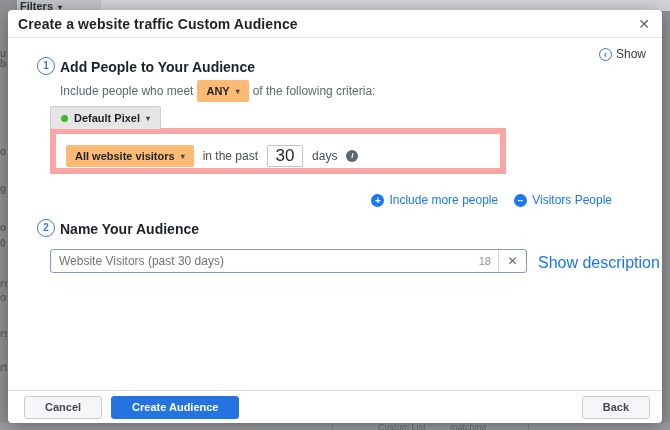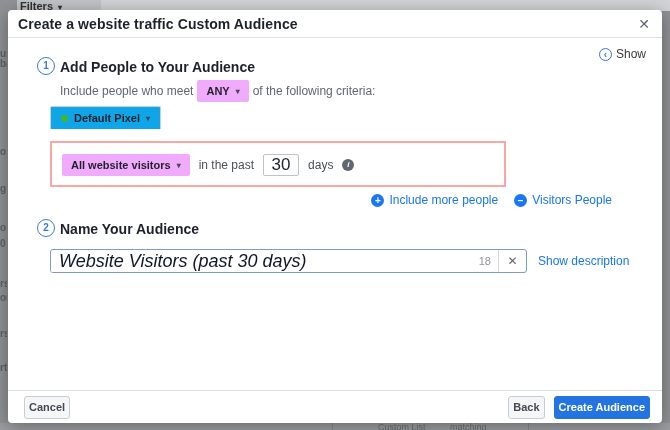--- a/index.html
+++ b/index.html
@@ -76,39 +76,39 @@
   .heading-1 { top:49px; }
   .heading-2 { top:211px; }
 
   .criteria-row {
     position:absolute; left:52px; top:70px; height:22px;
     display:flex; align-items:center; gap:4px;
     font-size:12px; color:#606770;
   }
   .chip-btn {
     display:inline-flex; align-items:center; gap:6px;
-    background:#f0abfc; border:0; border-radius:2px;
+    background:#fdba74; border:0; border-radius:2px;
     padding:5px 9px; font-size:11px; font-weight:bold; color:#1d2129;
     cursor:pointer; font-family:inherit;
   }
   .chip-btn .caret { font-size:8px; color:#44494f; }
 
   .pixel-tab {
     position:absolute; left:42px; top:96px; height:23px; z-index:2;
     display:inline-flex; align-items:center; gap:6px;
-    background:#0ea5e9; border:1px solid #ccd0d5; border-bottom:none;
+    background:#e5e5e5; border:1px solid #ccd0d5; border-bottom:none;
     border-radius:2px 2px 0 0; padding:0 10px;
     font-size:11px; font-weight:bold; cursor:pointer;
   }
   .pixel-dot { width:7px; height:7px; border-radius:50%; background:var(--green-dot,#42b72a); }
   .pixel-tab .caret { font-size:8px; color:#44494f; }
 
   .criteria-box {
     position:absolute; left:42px; top:118px; width:456px; height:46px;
-    border:2px solid #fca5a5; background:#fff;margin-top:13px;
+    border:6px solid #fca5a5; background:#fff;
   }
   .criteria-box-row {
     position:absolute; left:10px; top:10px; height:24px;
     display:flex; align-items:center; gap:9px; font-size:12px; color:#4b4f56;
   }
   .days-input {
     width:36px; height:22px; border:1px solid #bdc3cc; border-radius:2px;
     text-align:center; font-size:17px; font-family:inherit; color:#1d2129;
   }
   .info-icon {
@@ -132,40 +132,40 @@
     font-size:10px; font-weight:bold; text-align:center; line-height:13px;
   }
 
   .name-field {
     position:absolute; left:42px; top:239px; width:477px; height:24px;
     border:1px solid #7f9cc9; border-radius:3px; background:#fff;
     display:flex; align-items:center; overflow:hidden;
   }
   .name-input {
     flex:1; border:0; outline:none; padding:0 8px;
-    font-size:18px; font-family:inherit; color:#0f172a; min-width:0;font-style:italic;
+    font-size:12px; font-family:inherit; color:#737373; min-width:0;
   }
   .char-count { font-size:11px; color:#90949c; padding:0 7px; }
   .field-divider { width:1px; align-self:stretch; background:#d3d8de; }
   .clear-btn {
     width:27px; border:0; background:none; font-size:12px; color:#606770;
     cursor:pointer; line-height:22px;
   }
   .show-desc {
     position:absolute; left:530px; top:244px;
-    font-size:12px; color:var(--link-blue,#1877f2); cursor:pointer; white-space:nowrap;
+    font-size:16px; color:var(--link-blue,#1877f2); cursor:pointer; white-space:nowrap;
   }
 
   .modal-footer {
     position:absolute; left:0; right:0; bottom:0; height:33px;
     border-top:1px solid #dcdee3;
     display:flex; align-items:center; padding:0 12px 0 16px;
   }
   .btn {
-    height:23px; padding:0 4px; border-radius:3px;
+    height:23px; padding:0 20px; border-radius:3px;
     font-size:11px; font-weight:bold; font-family:inherit; cursor:pointer;
   }
   .btn-secondary { background:#f5f6f7; border:1px solid #c9ccd1; color:#444950; }
   .btn-back { margin-left:auto; }
   .btn-primary {
     background:var(--accent-blue,#2374e1); border:1px solid var(--accent-blue,#2374e1);
     color:#fff; margin-left:9px;
   }
 </style>
 </head>
@@ -255,17 +255,17 @@
   <div class="name-field">
     <input class="name-input" value="Website Visitors (past 30 days)" style="">
     <span class="char-count">18</span>
     <span class="field-divider"></span>
     <button class="clear-btn"><span>✕</span></button>
   </div>
   <a class="show-desc">Show description</a>
 
   <div class="modal-footer">
     <button class="btn btn-secondary">Cancel</button>
+    <button class="btn btn-primary">Create Audience</button>
     <button class="btn btn-secondary btn-back">Back</button>
-    <button class="btn btn-primary">Create Audience</button>
   </div>
 
 </div>
 
 </body></html>

